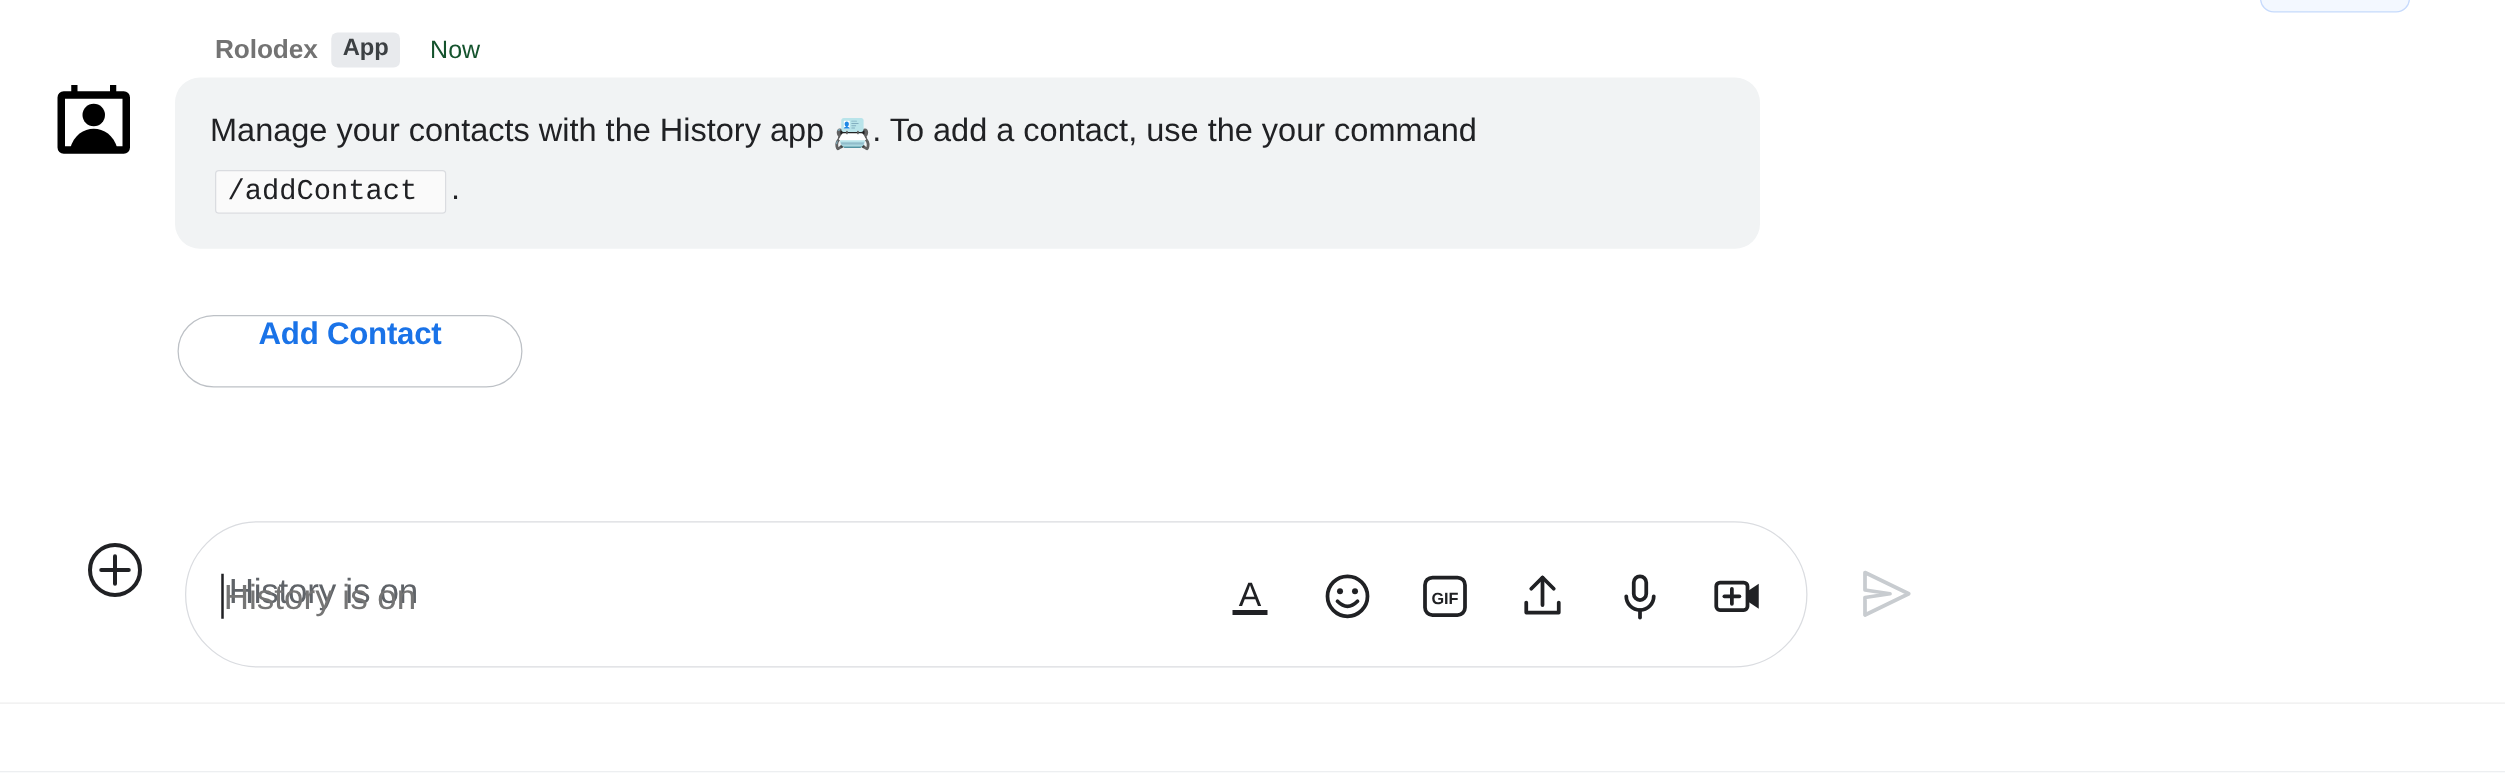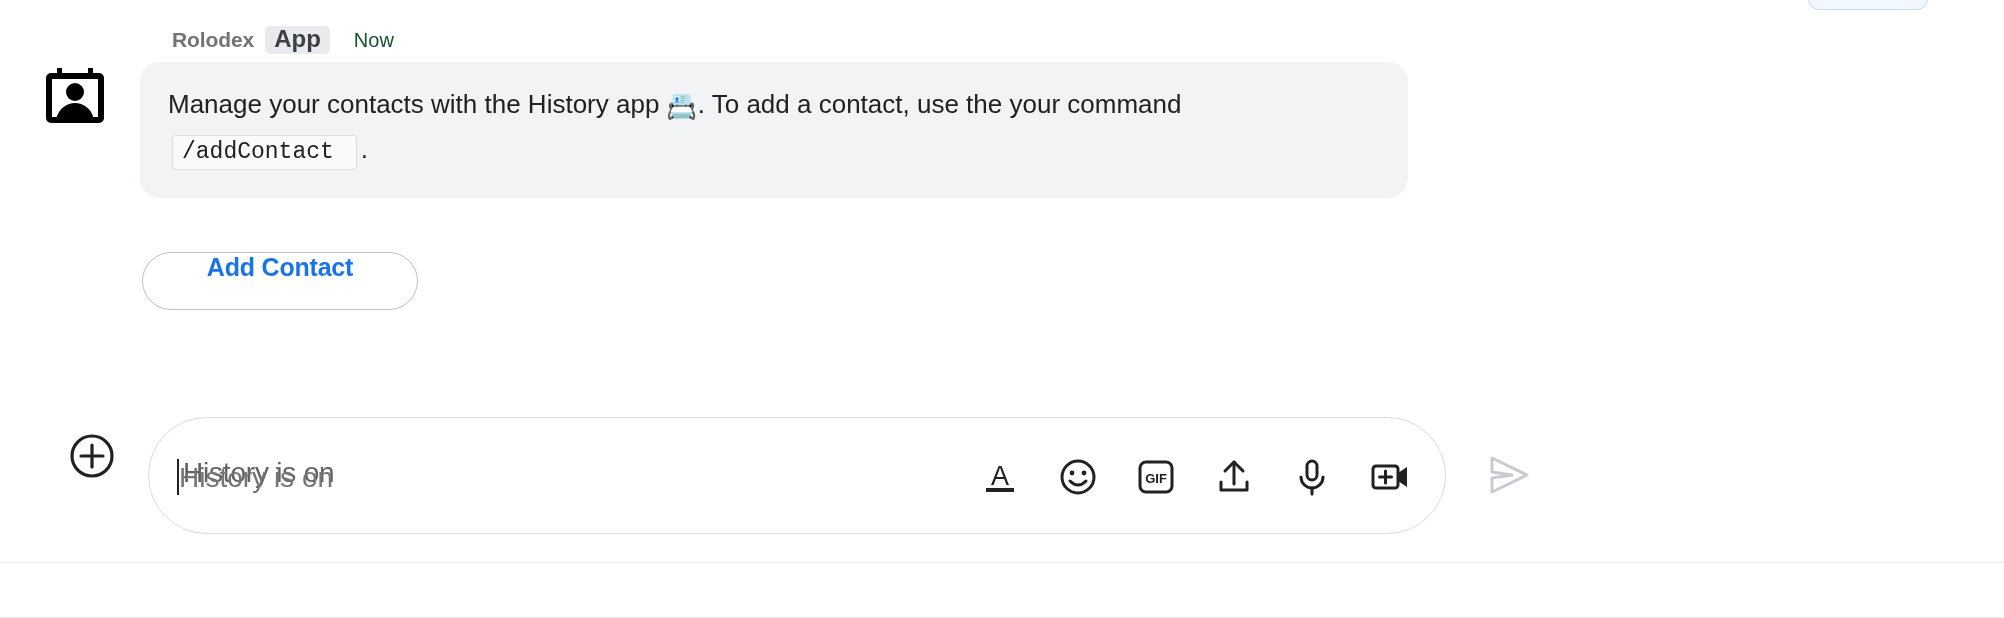--- a/index.html
+++ b/index.html
@@ -47,21 +47,21 @@
   .sender-name {
     font-size: 21px;
     font-weight: bold;
     color: #737373;
     letter-spacing: -0.1px;
   }
   .app-badge {
     margin-left: 11px;
     background: #e8eaed;
     color: #3c4043;
-    font-size: 24px;
+    font-size: 19px;
     font-weight: bold;
     border-radius: 5px;
     padding: 2px 9px 4px 9px;
     line-height: 22px;
   }
   .timestamp {
     margin-left: 24px;
     font-size: 20px;
     color: #14532d;
   }

